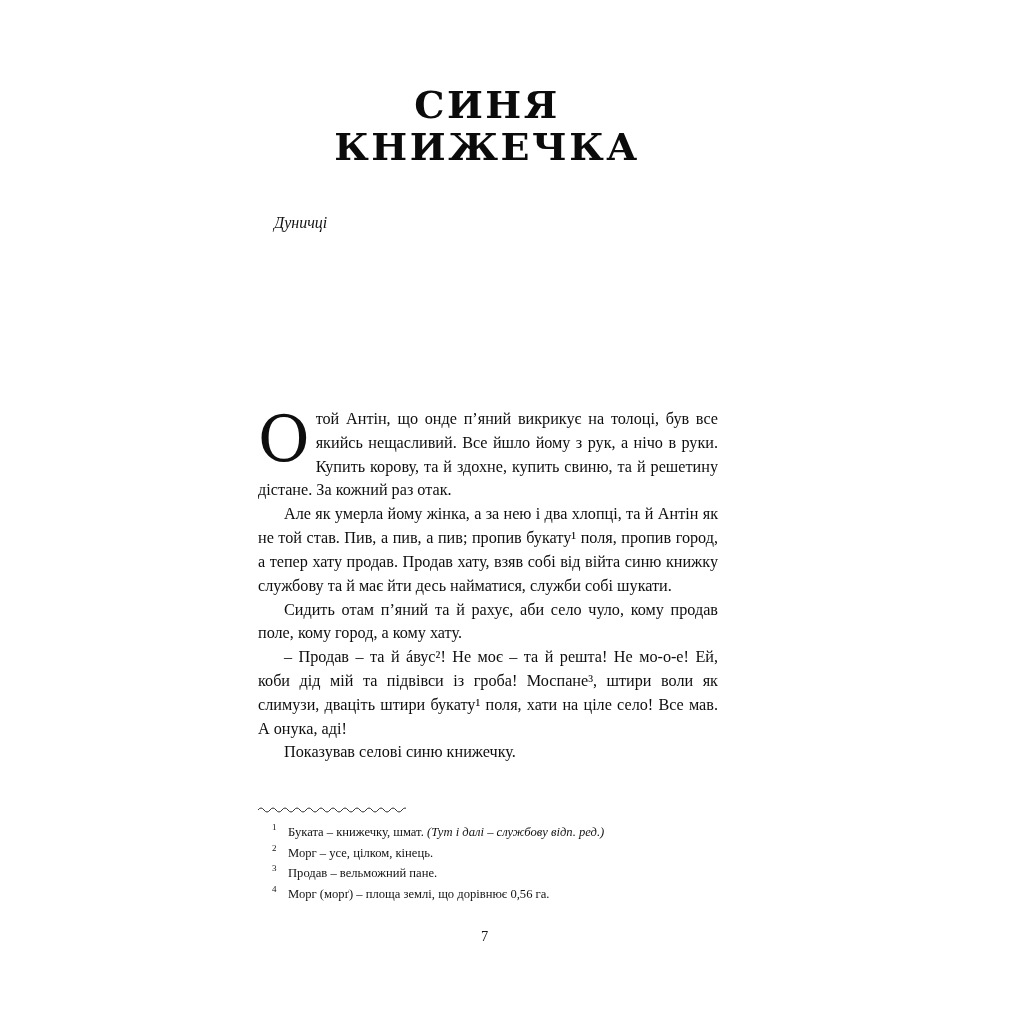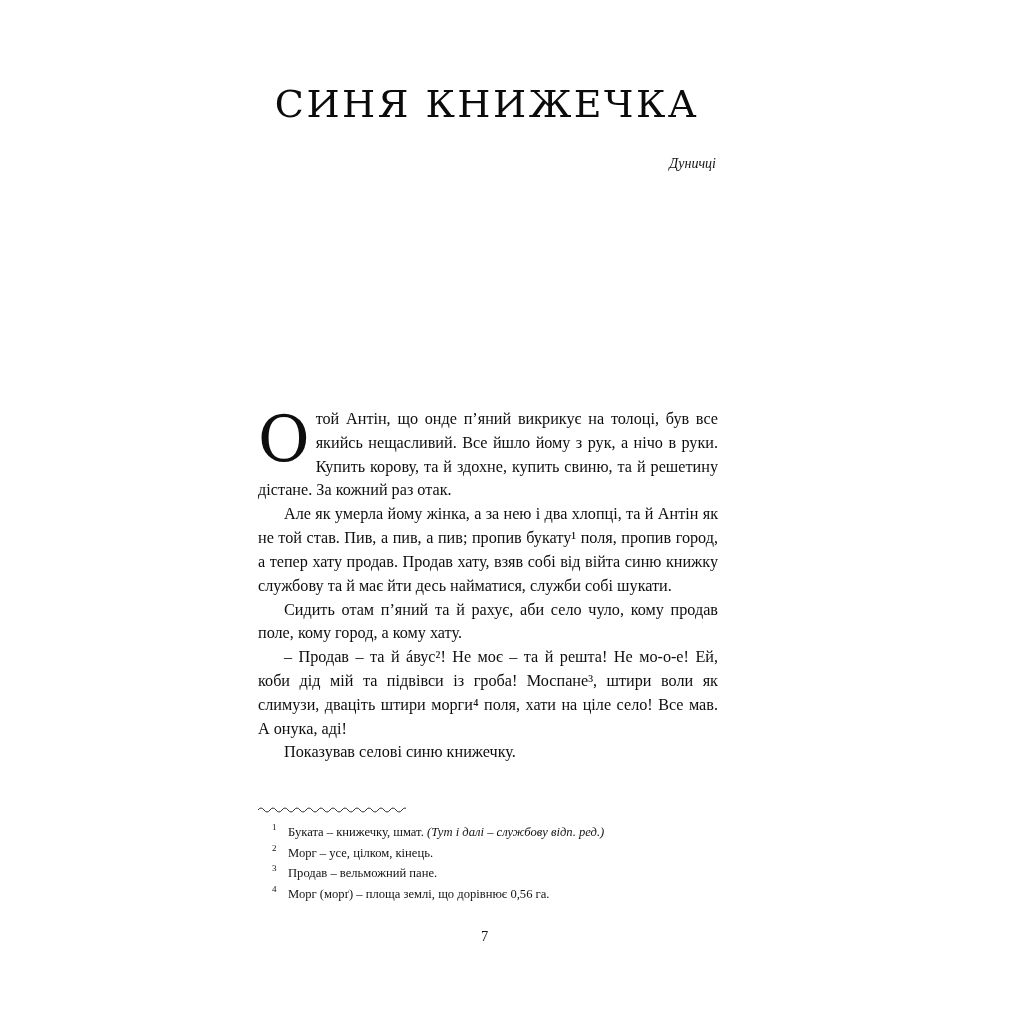--- a/index.html
+++ b/index.html
@@ -31,33 +31,33 @@
     top: 0;
     width: 458px;
   }
 
   
   .chapter-title {
     margin: 0;
     padding-top: 84px;
     text-align: center;
     font-family: "DejaVu Serif", "Liberation Serif", serif;
-    font-weight: 400;
+    font-weight: 700;
     font-size: 38px;
     letter-spacing: 2.5px;
     line-height: 1.1;
     color: #0b0b0b;
   }
 
   .dedication {
-    margin: 0;
+    margin: 16px;
     padding-top: 30px;
-    text-align: right;
+    text-align: left;
     font-style: italic;
-    font-size: 14px;
+    font-size: 16px;
     color: #141414;
   }
 
   
   .body-block {
     position: absolute;
     left: 258px;
     top: 408px;
     width: 460px;
   }
@@ -167,21 +167,21 @@
   </div>
 
   <div class="body-block">
 
     <p class="dropcap-para">
       <span class="dropcap">О</span><span>той Антін, що онде п’яний викрикує на толоці, був все якийсь нещасливий. Все йшло йому з рук, а нічо в руки. Купить корову, та й здохне, купить свиню, та й решетину дістане. За кожний раз отак.</span>
     </p>
 
     <p>Але як умерла йому жінка, а за нею і два хлопці, та й Антін як не той став. Пив, а пив, а пив; пропив букату¹ поля, пропив город, а тепер хату продав. Продав хату, взяв собі від війта синю книжку службову та й має йти десь найматися, служби собі шукати.</p>
     <p>Сидить отам п’яний та й рахує, аби село чуло, кому про­дав поле, кому город, а кому хату.</p>
-    <p>– Продав – та й áвус²! Не моє – та й решта! Не мо-о-е! Ей, коби дід мій та підвівси із гроба! Моспане³, штири воли як слимузи, дваціть штири морги⁴ поля, хати на ціле село! Все мав. А онука, аді!</p>
+    <p>– Продав – та й áвус²! Не моє – та й решта! Не мо-о-е! Ей, коби дід мій та підвівси із гроба! Моспане³, штири воли як слимузи, дваціть штири букату¹ поля, хати на ціле село! Все мав. А онука, аді!</p>
     <p>Показував селові синю книжечку.</p>
 
   </div>
 
   <div class="footnotes">
     <div class="fn-rule">
       <svg width="148" height="7" viewBox="0 0 148 7" xmlns="http://www.w3.org/2000/svg">
         <path d="M0 4 Q3 0 6 4 T12 4 T18 4 T24 4 T30 4 T36 4 T42 4 T48 4 T54 4 T60 4 T66 4 T72 4 T78 4 T84 4 T90 4 T96 4 T102 4 T108 4 T114 4 T120 4 T126 4 T132 4 T138 4 T144 4 T150 4" fill="none" stroke="#1a1a1a" stroke-width="0.9"></path>
       </svg>
     </div>

